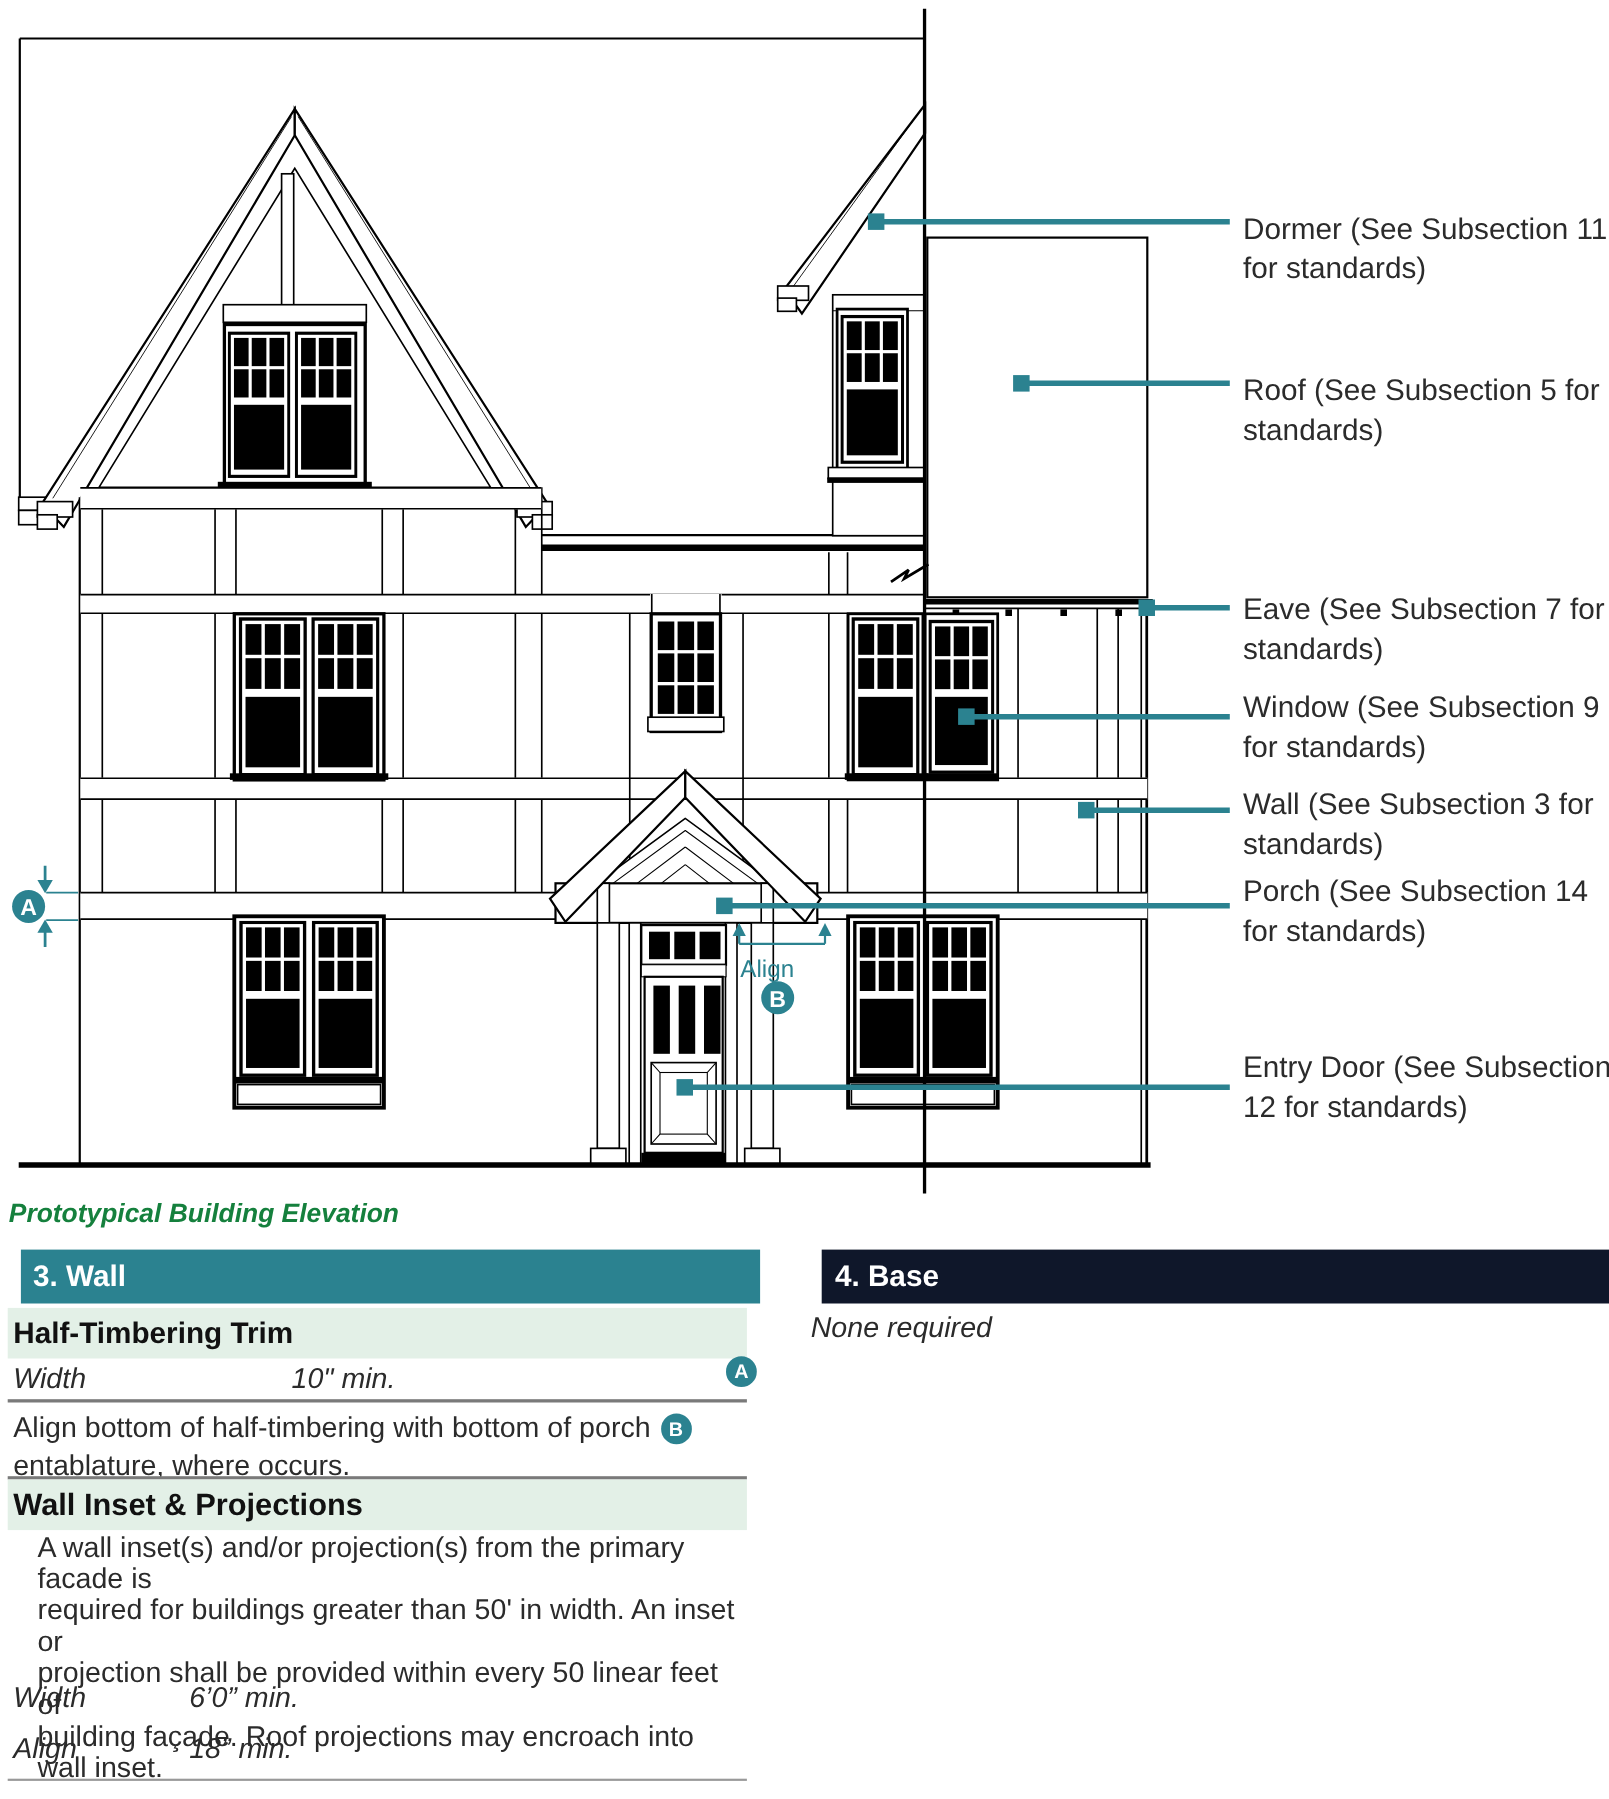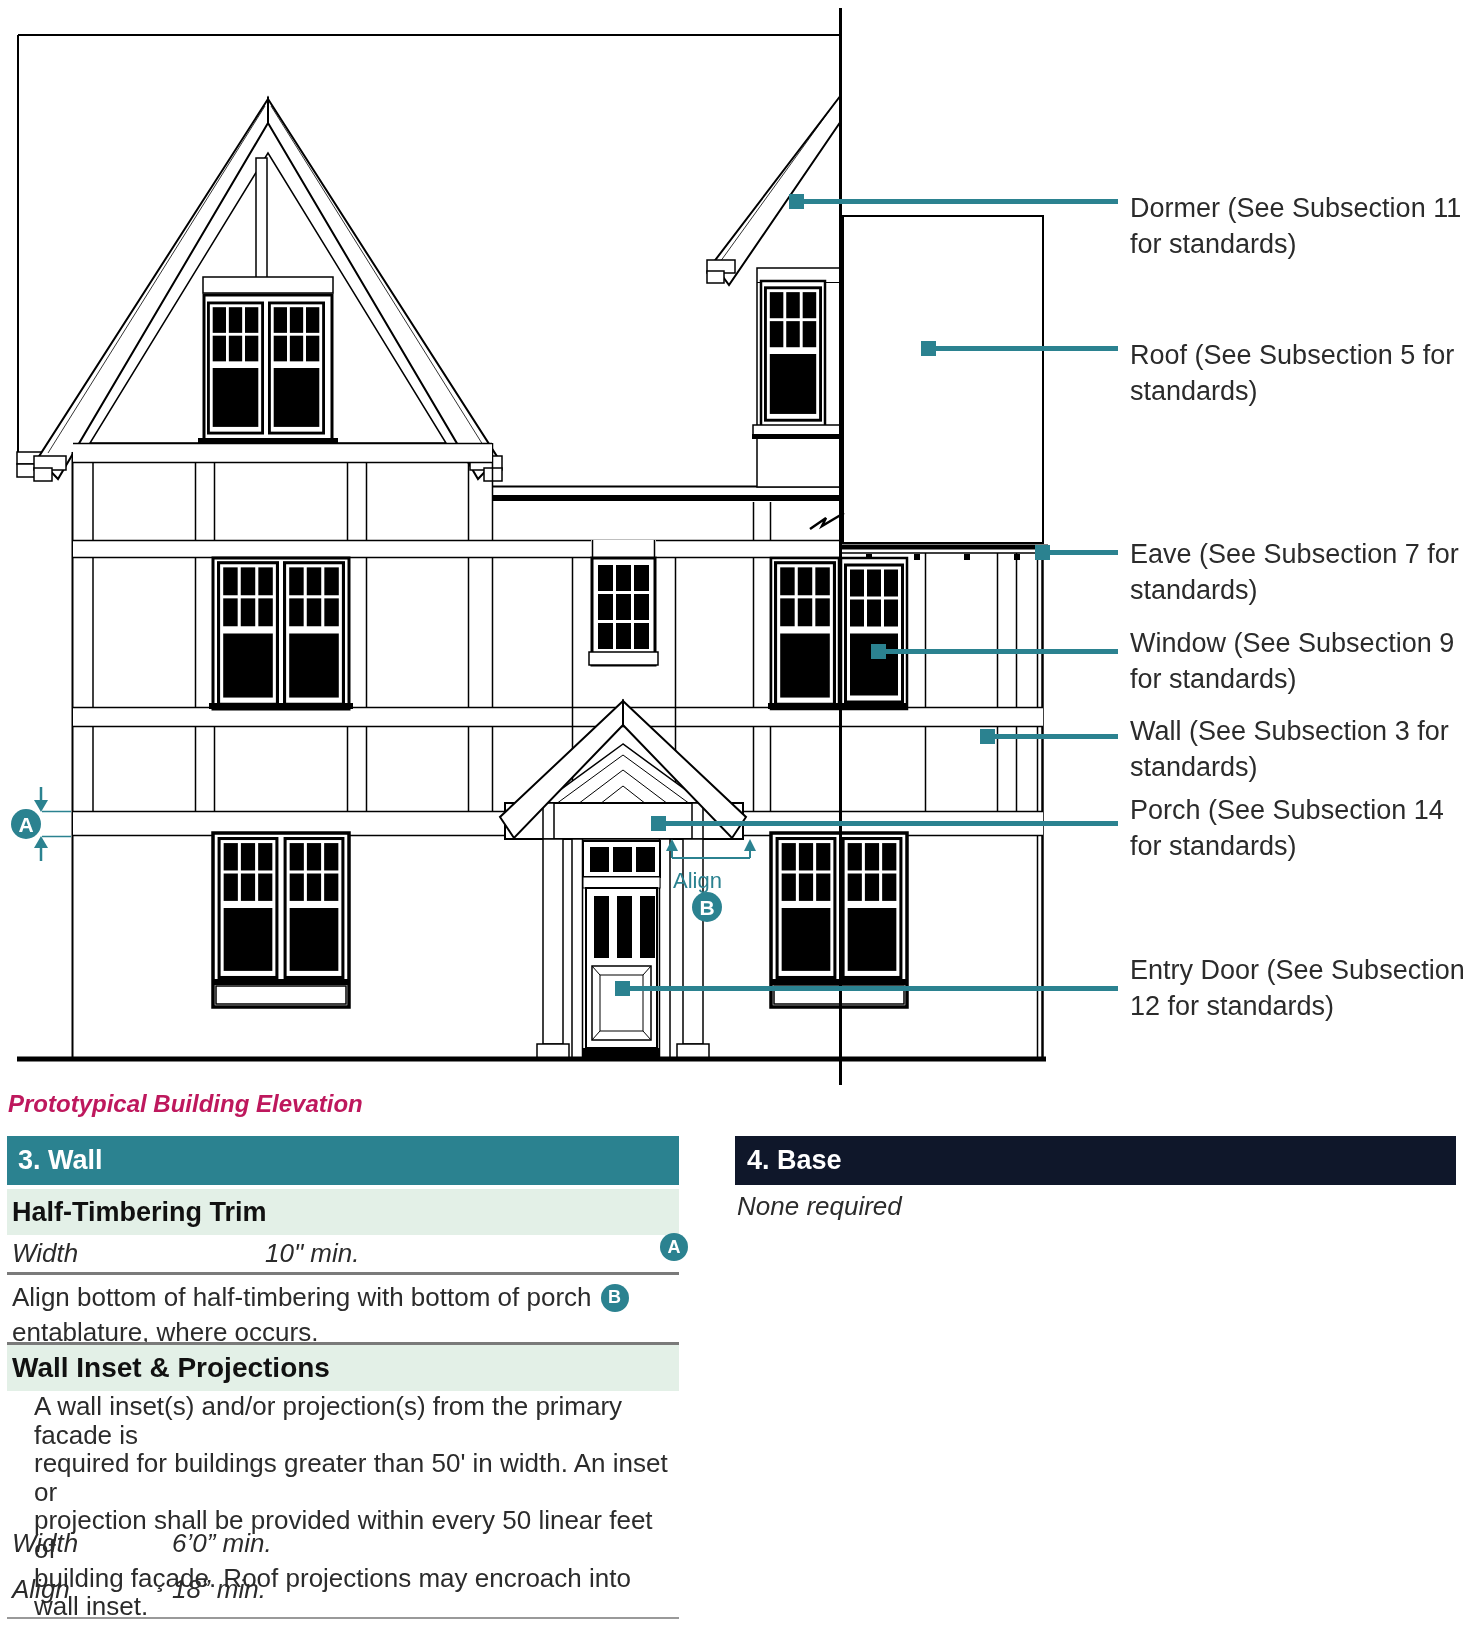--- a/index.html
+++ b/index.html
@@ -5,37 +5,37 @@
   html,body{margin:0;padding:0;background:#fff;}
   #page{position:relative;width:1463px;height:1635px;background:#fff;
         font-family:"Liberation Sans", sans-serif;color:#2b2b2b;overflow:hidden;}
   #drawing{position:absolute;left:0;top:0;}
 
   
   .callout{position:absolute;left:1130px;width:348px;font-size:27px;line-height:36px;color:#2b2b2b;}
   .callout .term{font-weight:normal;}
 
   
-  #caption{position:absolute;left:8px;top:1090px;font-size:24px;font-weight:bold;font-style:italic;color:#be185d;}
+  #caption{position:absolute;left:8px;top:1090px;font-size:24px;font-weight:bold;font-style:italic;color:#15803d;}
 
   
   .tbl{position:absolute;top:1136px;}
   #tbl-wall{left:7px;width:672px;}
   #tbl-base{left:735px;width:721px;}
-  .bar{position:absolute;left:0;width:100%;height:49px;display:flex;align-items:center;
+  .bar{position:absolute;left:12px;width:100%;height:49px;display:flex;align-items:center;
        color:#fff;font-size:27px;font-weight:bold;padding-left:11px;box-sizing:border-box;}
   .subhead{position:absolute;left:0;width:100%;height:46px;display:flex;align-items:center;
        font-size:27px;font-weight:bold;color:#111;padding-left:5px;box-sizing:border-box;}
   .hrline{position:absolute;left:0;width:100%;height:3px;background:#7a7a7a;}
   .rowline{position:absolute;left:0;width:100%;display:flex;font-size:26px;font-style:italic;}
   .rowline .lbl{padding-left:5px;}
   .badge{display:inline-flex;align-items:center;justify-content:center;width:28px;height:28px;
        border-radius:50%;color:#fff;font-weight:bold;font-size:18px;flex:0 0 auto;}
   .para{position:absolute;left:0;font-size:26px;line-height:28.6px;white-space:pre-line;padding-left:5px;margin-left:22px;}
-  .note{position:absolute;left:0;display:flex;align-items:center;gap:9px;font-size:26px;padding-left:5px;}
+  .note{position:absolute;left:0;display:flex;align-items:flex-end;gap:9px;font-size:26px;padding-left:5px;}
 </style>
 </head>
 <body>
 
 <div id="page">
 
   <svg id="drawing" width="1463" height="1085" viewBox="0 0 1463 1085">
     <defs>
       <symbol id="w61" viewBox="0 0 60 140">
         <rect x="1.5" y="1.5" width="57" height="137" fill="#fff" stroke="#000" stroke-width="3"></rect>

